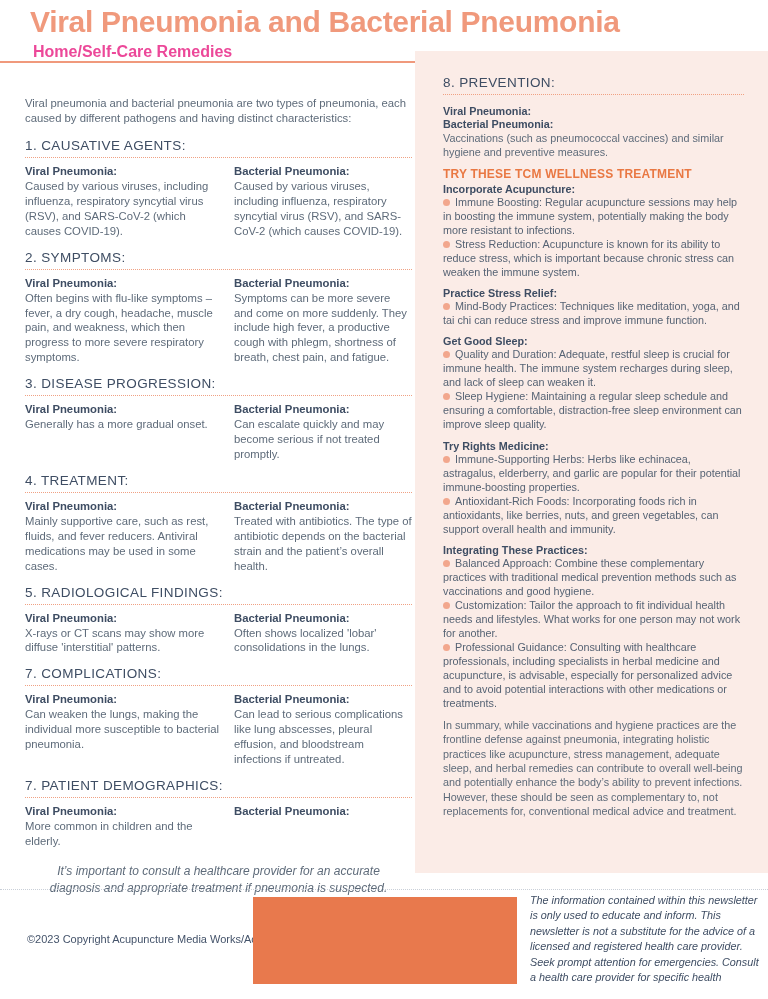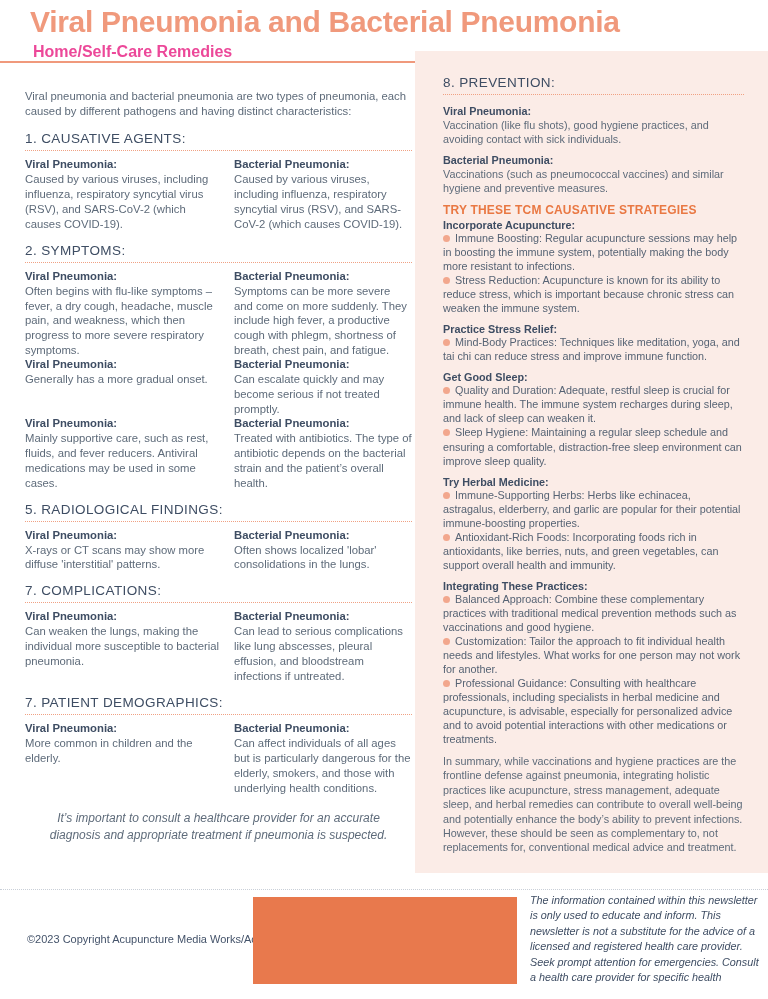--- a/index.html
+++ b/index.html
@@ -8,21 +8,21 @@
     position:relative; width:768px; height:984px; margin:0 auto;
     background:#ffffff; overflow:hidden;
     font-family:"Liberation Sans", sans-serif;
     border-radius:17px;
   }
   
   .title { position:absolute; left:30px; top:5px; font-size:30px; font-weight:bold; color:#F0997C; letter-spacing:-0.3px; }
   .subtitle { position:absolute; left:33px; top:43px; font-size:16px; font-weight:bold; color:#ec4899; }
   .header-rule { position:absolute; left:0; top:61px; width:768px; height:2px; background:#F0997C; }
   
-  .left-col { position:absolute; left:25px; top:89px; width:387px; }
+  .left-col { position:absolute; left:25px; top:96px; width:387px; }
   .intro { font-size:11.3px; color:#5E6B7A; line-height:1.33; margin-bottom:12px; }
   .sec-h {
     font-size:13.5px; font-weight:normal; color:#3E4D63; letter-spacing:.4px;
     padding-bottom:4px; border-bottom:1px dotted #F0A183; margin:11px 0 7px;
   }
   .section:first-of-type .sec-h { margin-top:8px; }
   .pair { display:grid; grid-template-columns:196px 178px; column-gap:13px; }
   .label { font-size:11.3px; font-weight:bold; color:#3E4D63; margin-bottom:2px; }
   .body-txt { font-size:11.3px; color:#5E6B7A; line-height:1.32; }
   .note {
@@ -91,33 +91,35 @@
               <p class="body-txt">Often begins with flu-like symptoms – fever, a dry cough, headache, muscle pain, and weakness, which then progress to more severe respiratory symptoms.</p>
             </div>
             <div class="cell">
               <p class="label">Bacterial Pneumonia:</p>
               <p class="body-txt">Symptoms can be more severe and come on more suddenly. They include high fever, a productive cough with phlegm, shortness of breath, chest pain, and fatigue.</p>
             </div>
           </div>
         </section>
 
         <section class="section">
+          <h3 class="sec-h">3. DISEASE PROGRESSION:</h3>
           <div class="pair">
             <div class="cell">
               <p class="label">Viral Pneumonia:</p>
               <p class="body-txt">Generally has a more gradual onset.</p>
             </div>
             <div class="cell">
               <p class="label">Bacterial Pneumonia:</p>
               <p class="body-txt">Can escalate quickly and may become serious if not treated promptly.</p>
             </div>
           </div>
         </section>
 
         <section class="section">
+          <h3 class="sec-h">4. TREATMENT:</h3>
           <div class="pair">
             <div class="cell">
               <p class="label">Viral Pneumonia:</p>
               <p class="body-txt">Mainly supportive care, such as rest, fluids, and fever reducers. Antiviral medications may be used in some cases.</p>
             </div>
             <div class="cell">
               <p class="label">Bacterial Pneumonia:</p>
               <p class="body-txt">Treated with antibiotics. The type of antibiotic depends on the bacterial strain and the patient’s overall health.</p>
             </div>
           </div>
@@ -153,39 +155,37 @@
 
         <section class="section">
           <h3 class="sec-h">7. PATIENT DEMOGRAPHICS:</h3>
           <div class="pair">
             <div class="cell">
               <p class="label">Viral Pneumonia:</p>
               <p class="body-txt">More common in children and the elderly.</p>
             </div>
             <div class="cell">
               <p class="label">Bacterial Pneumonia:</p>
-              <p class="body-txt">Can affect individuals of all ages but is particularly dangerous for the elderly, smokers, and those with underlying health conditions.</p>
             </div>
           </div>
         </section>
       </div>
 
     <p class="note">It’s important to consult a healthcare provider for an accurate diagnosis and appropriate treatment if pneumonia is suspected.</p>
   </div>
 
   <div class="pink-col">
     <h3 class="pc-h">8. PREVENTION:</h3>
 
     <p class="pc-label">Viral Pneumonia:</p>
-    <p class="pc-body">Vaccination (like flu shots), good hygiene practices, and avoiding contact with sick individuals.</p>
 
     <p class="pc-label">Bacterial Pneumonia:</p>
     <p class="pc-body">Vaccinations (such as pneumococcal vaccines) and similar hygiene and preventive measures.</p>
 
-    <h4 class="tcm-h">TRY THESE TCM CAUSATIVE STRATEGIES</h4>
+    <h4 class="tcm-h">TRY THESE TCM WELLNESS TREATMENT</h4>
 
     <div id="tcm-groups">
 
         <div class="group">
           <p class="group-title">Incorporate Acupuncture:</p>
           <div>
 
               <p class="bullet"><span class="dot"></span><span class="bullet-text">Immune Boosting: Regular acupuncture sessions may help in boosting the immune system, potentially making the body more resistant to infections.</span></p>
 
               <p class="bullet"><span class="dot"></span><span class="bullet-text">Stress Reduction: Acupuncture is known for its ability to reduce stress, which is important because chronic stress can weaken the immune system.</span></p>
@@ -205,21 +205,21 @@
           <p class="group-title">Get Good Sleep:</p>
           <div>
 
               <p class="bullet"><span class="dot"></span><span class="bullet-text">Quality and Duration: Adequate, restful sleep is crucial for immune health. The immune system recharges during sleep, and lack of sleep can weaken it.</span></p>
 
               <p class="bullet"><span class="dot"></span><span class="bullet-text">Sleep Hygiene: Maintaining a regular sleep schedule and ensuring a comfortable, distraction-free sleep environment can improve sleep quality.</span></p>
             </div>
         </div>
 
         <div class="group">
-          <p class="group-title">Try Herbal Medicine:</p>
+          <p class="group-title">Try Rights Medicine:</p>
           <div>
 
               <p class="bullet"><span class="dot"></span><span class="bullet-text">Immune-Supporting Herbs: Herbs like echinacea, astragalus, elderberry, and garlic are popular for their potential immune-boosting properties.</span></p>
 
               <p class="bullet"><span class="dot"></span><span class="bullet-text">Antioxidant-Rich Foods: Incorporating foods rich in antioxidants, like berries, nuts, and green vegetables, can support overall health and immunity.</span></p>
             </div>
         </div>
 
         <div class="group">
           <p class="group-title">Integrating These Practices:</p>

